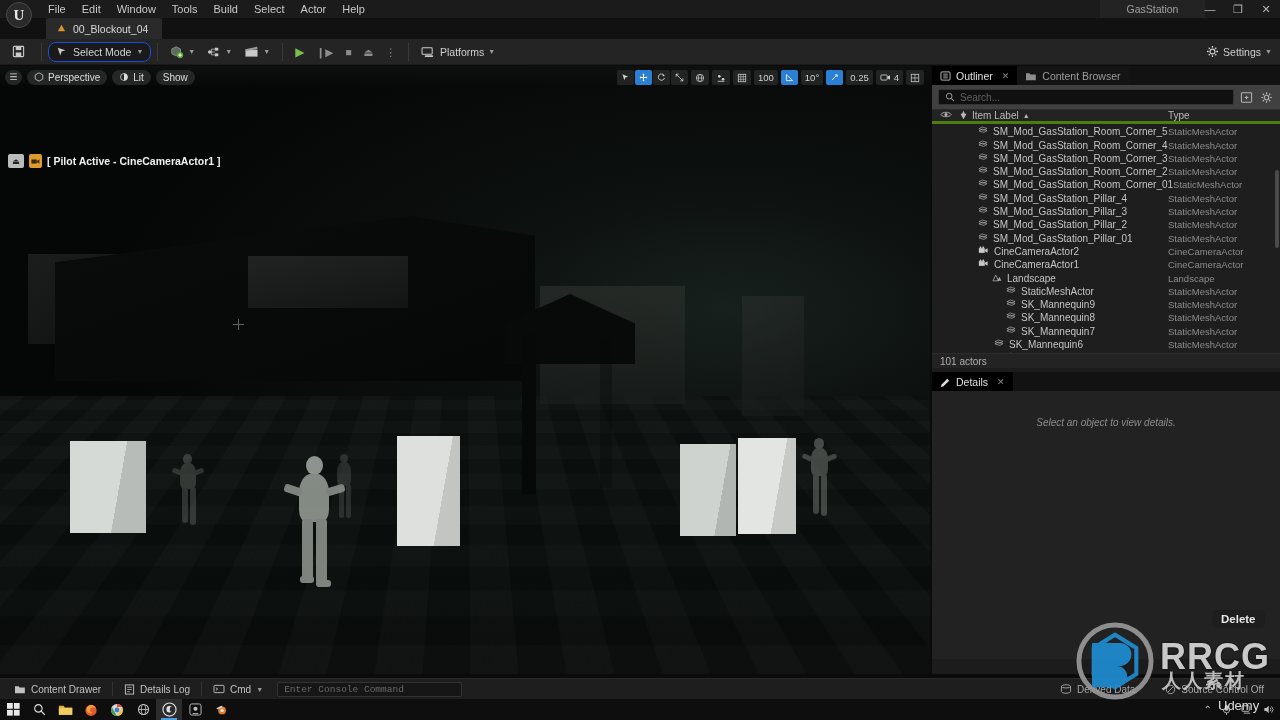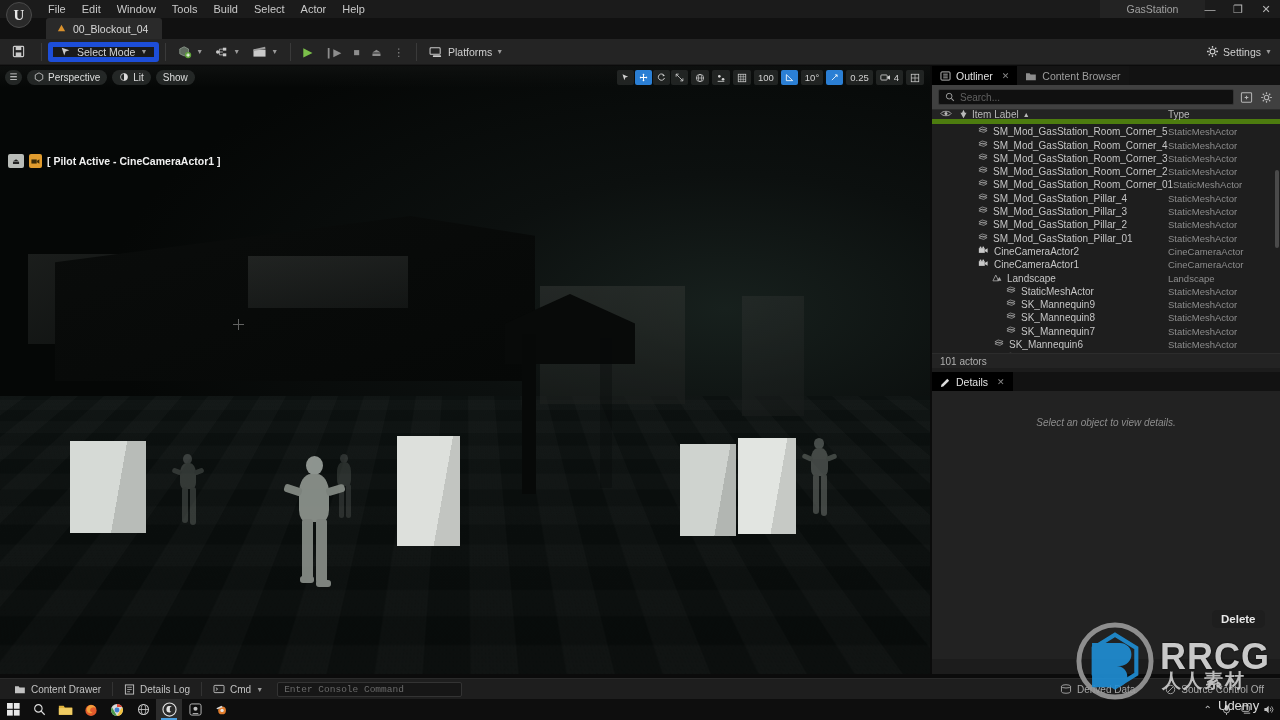--- a/index.html
+++ b/index.html
@@ -53,21 +53,21 @@
     position: absolute; left: 0; top: 39px; width: 1280px; height: 26px;
     background: #242424; display: flex; align-items: center; padding-left: 6px;
     border-bottom: 1px solid #1a1a1a;
   }
   .tb-btn {
     height: 20px; display: flex; align-items: center; gap: 4px;
     padding: 0 6px; font-size: 10.5px; color: #cfcfcf; border-radius: 2px;
   }
   .tb-sep { width: 1px; height: 18px; background: #3a3a3a; margin: 0 6px; }
   .mode-btn {
-    background: #1a1a1a; border: 5px solid #1d4ed8; border-radius: 3px;
+    background: #1a1a1a; border: 1px solid #1d4ed8; border-radius: 8px;
     height: 20px; display: flex; align-items: center; gap: 5px; padding: 0 7px;
     font-size: 10.5px; color: #d5d5d5;
   }
   .play-btn { color: #7bbf4a; font-size: 12px; }
   .settings-btn {
     position: absolute; right: 8px; height: 20px; display: flex; align-items: center;
     gap: 4px; font-size: 10.5px; color: #cfcfcf;
   }
   .caret { font-size: 7px; color: #9a9a9a; }
 
@@ -211,21 +211,21 @@
     display: flex; align-items: center; gap: 5px; padding: 0 6px;
   }
   .search-box input {
     flex: 1; background: transparent; border: 0; outline: 0;
     font-size: 10px; color: #bfbfbf; font-family: "Liberation Sans", sans-serif;
   }
   .search-box input::placeholder { color: #616161; }
   .icon-btn { width: 15px; height: 15px; display: flex; align-items: center; justify-content: center; color: #b5b5b5; }
   .col-head {
     display: flex; align-items: center; height: 15px; background: #232323;
-    border-top: 1px solid #2c2c2c; border-bottom: 5px solid #4d7c0f;
+    border-top: 1px solid #2c2c2c; border-bottom: 3px solid #4d7c0f;
     font-size: 10px; color: #b9b9b9; padding-left: 5px;
   }
   .col-head .c-eye { width: 18px; text-align: center; }
   .col-head .c-pin { width: 17px; text-align: center; }
   .col-head .c-label { flex: 1; display: flex; align-items: center; gap: 4px; }
   .col-head .c-type { width: 112px; }
   .outliner-list {
     position: relative; height: 229px; overflow: hidden; background: #1e1e1e;
   }
   .ol-row {

